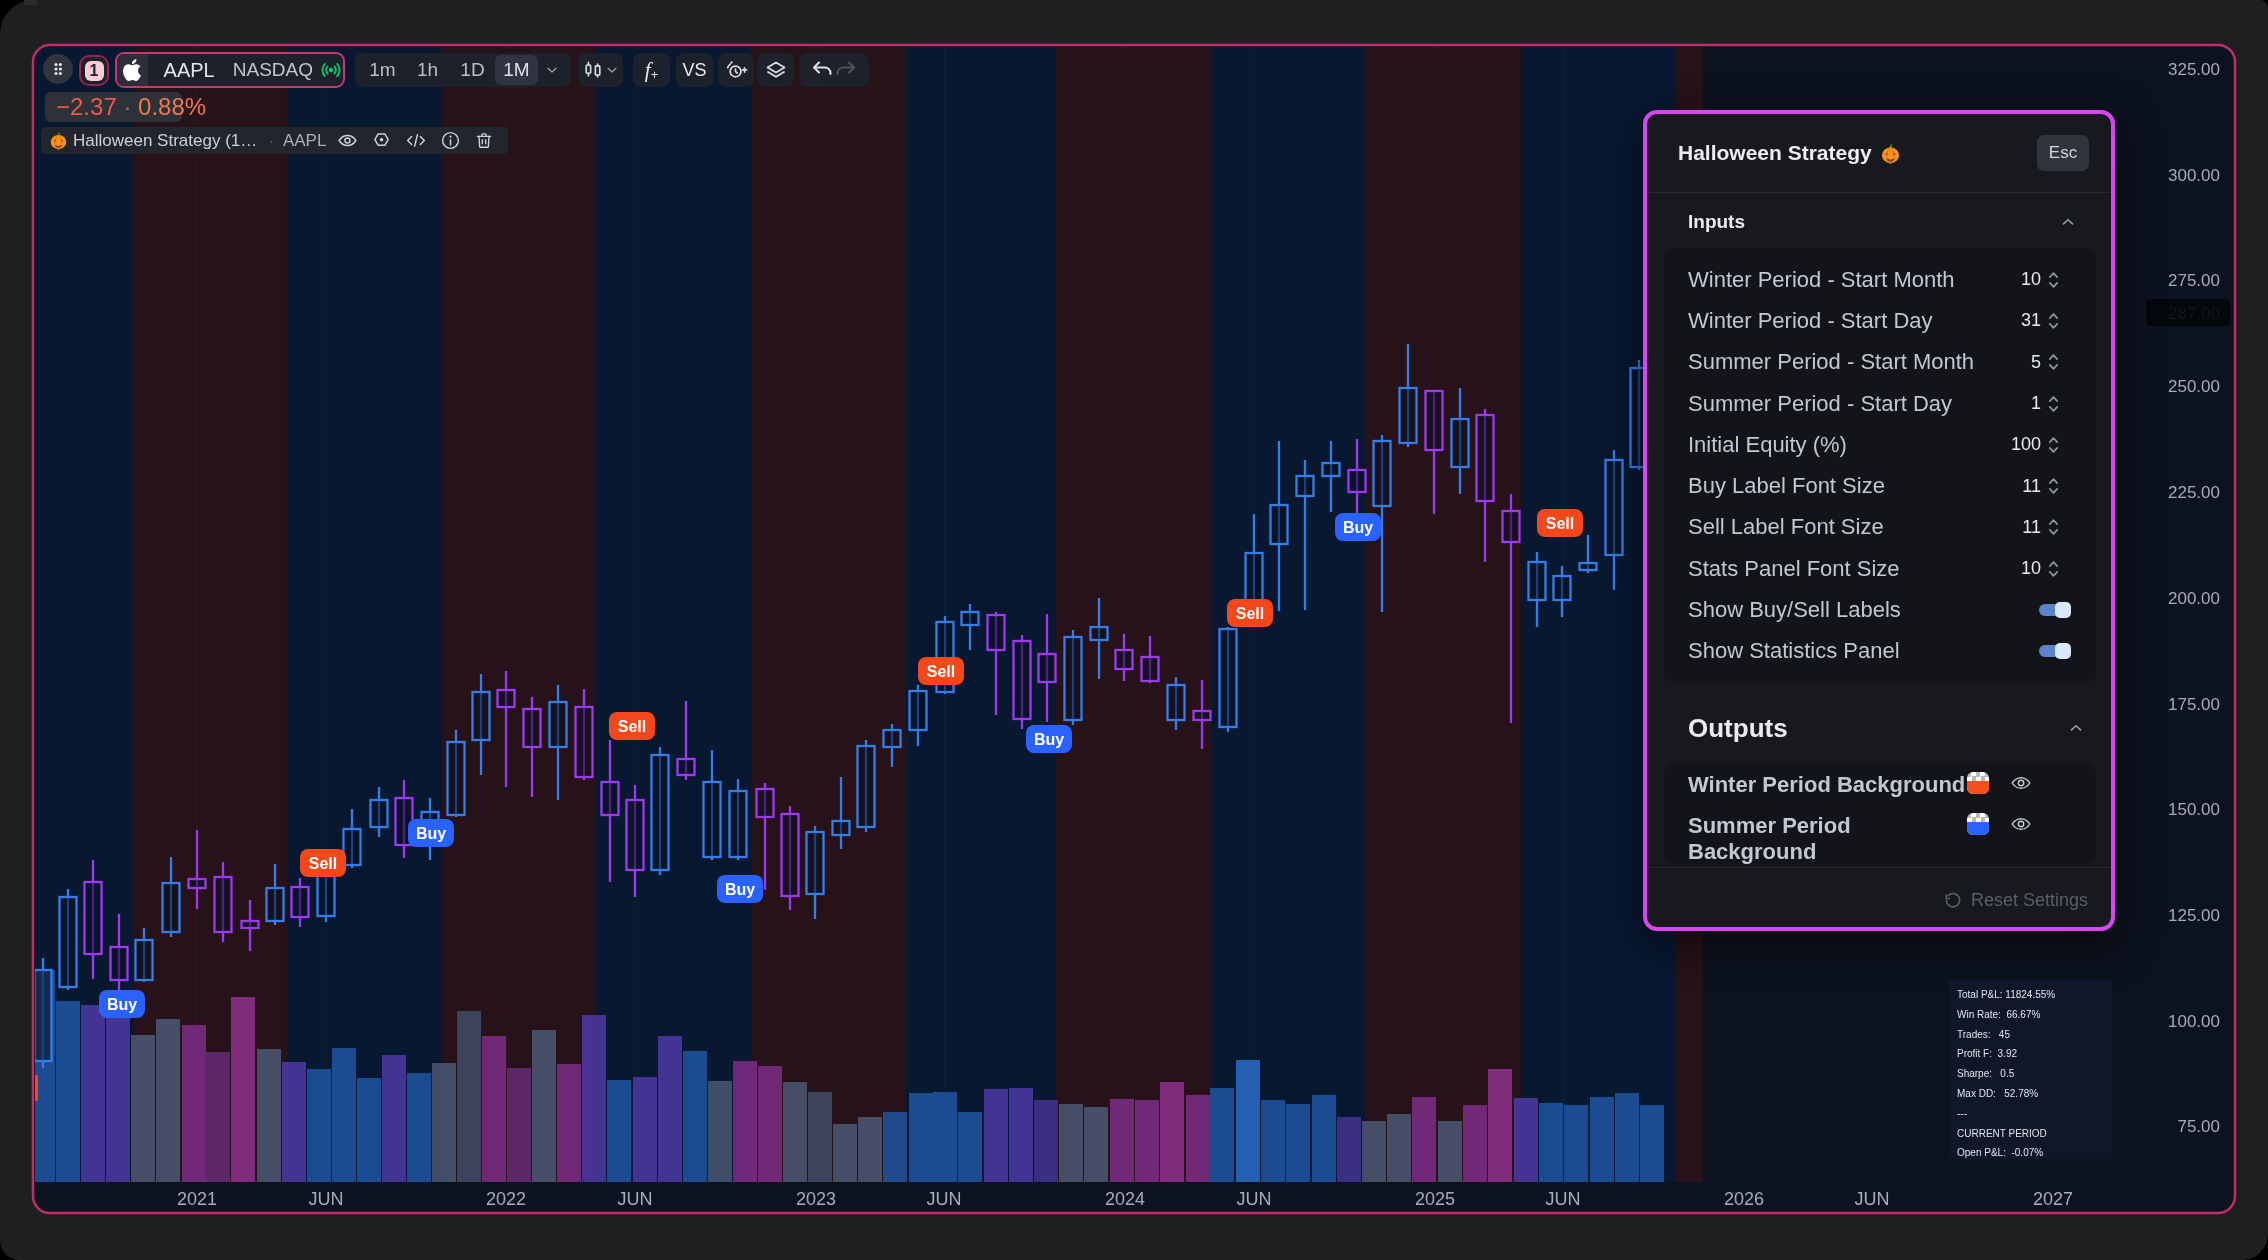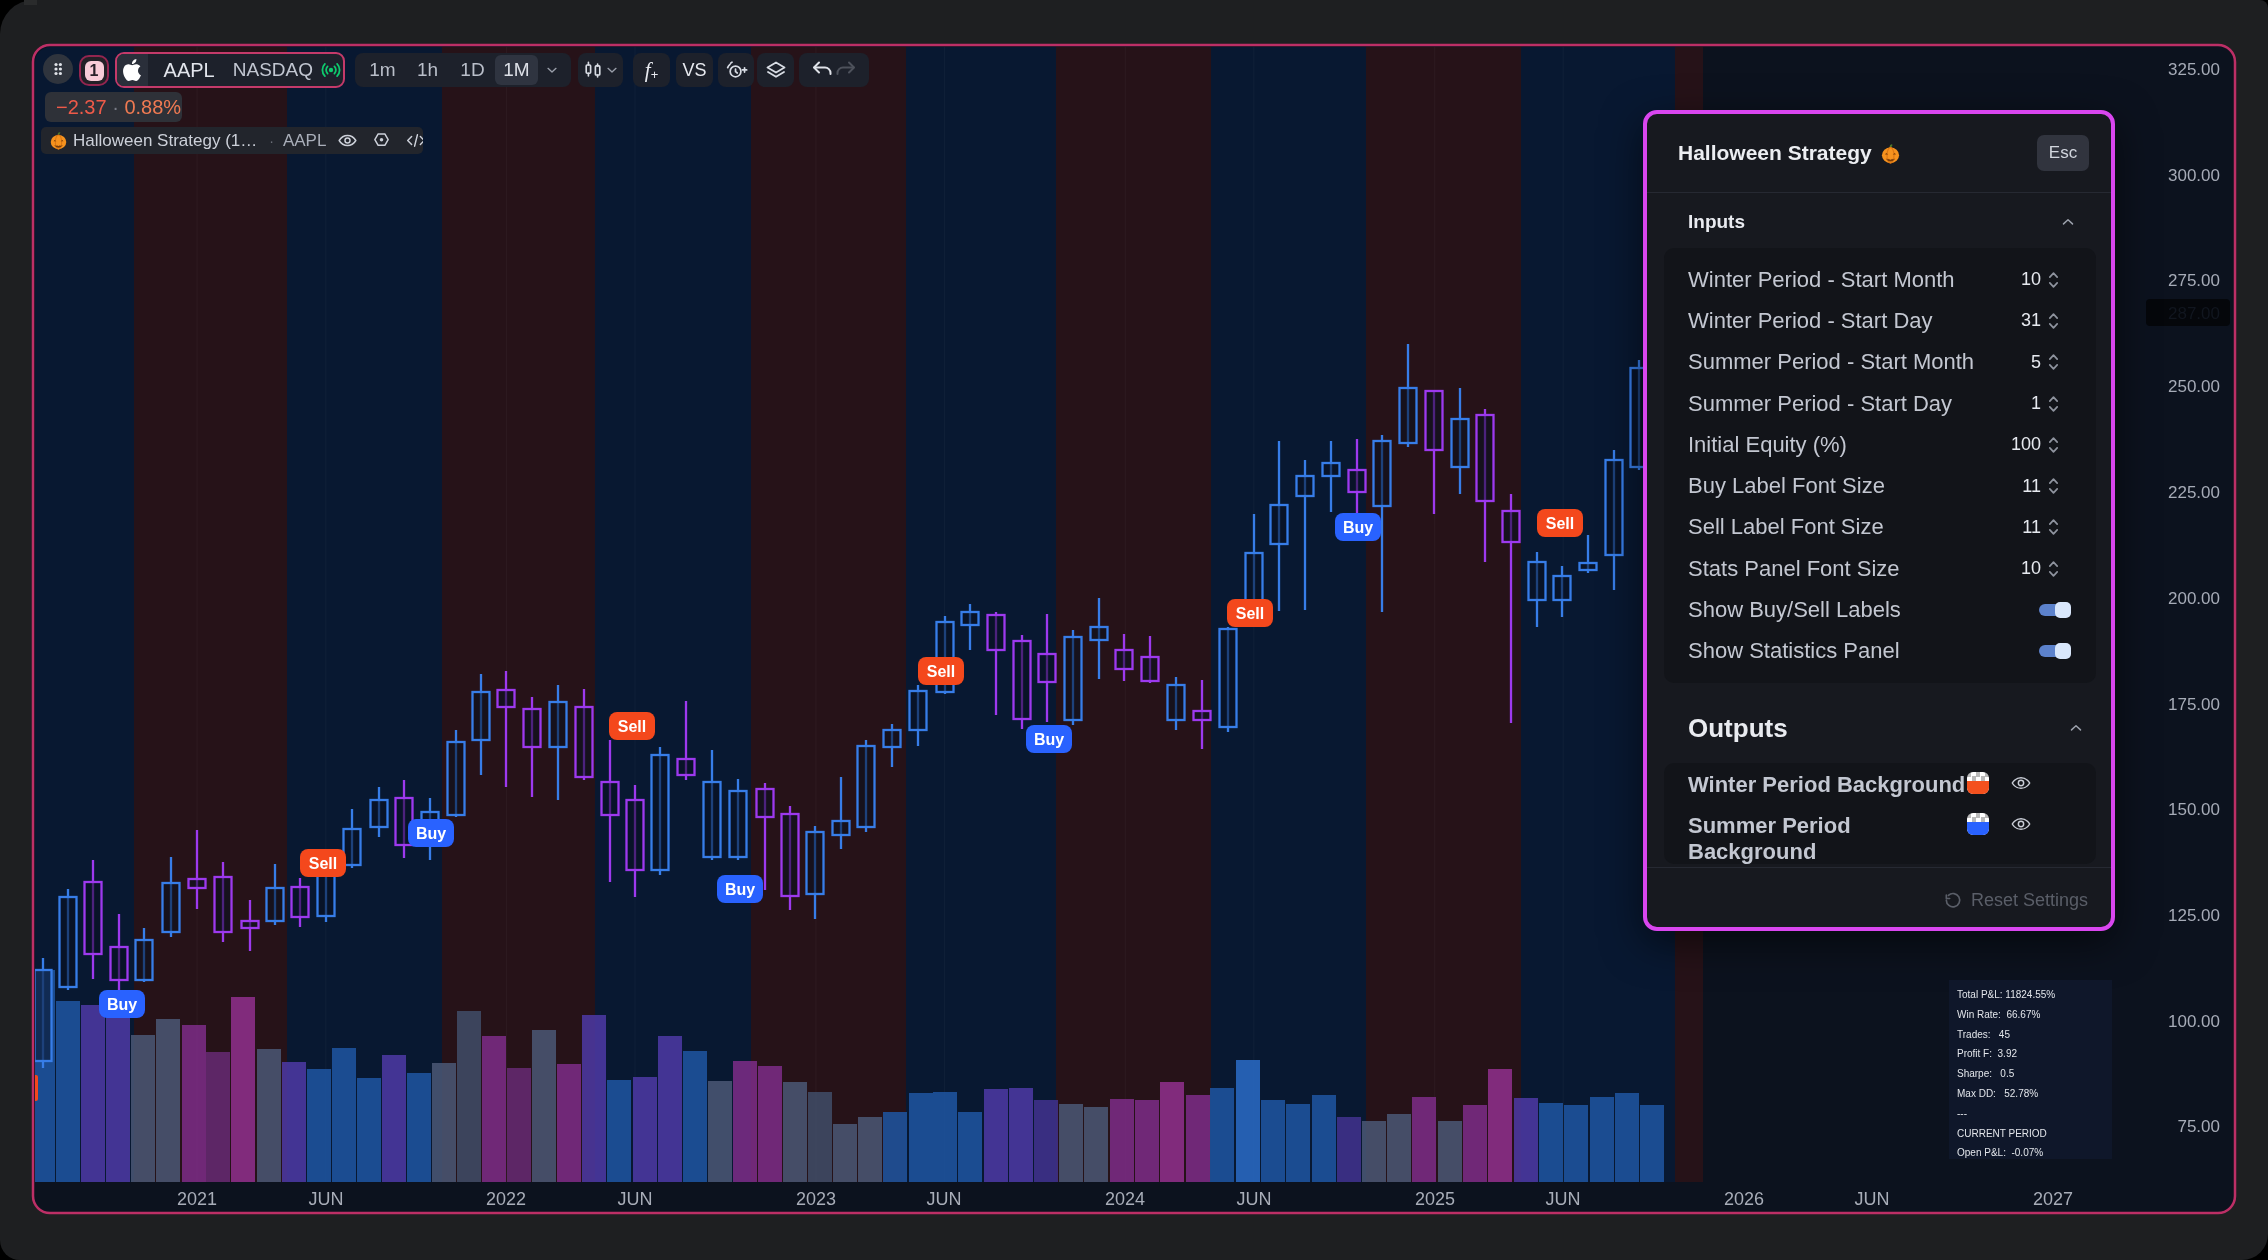--- a/index.html
+++ b/index.html
@@ -368,27 +368,27 @@
     <svg width="24" height="24" viewBox="0 0 24 24" fill="none" class="">
       <path d="M4.5 9.5h10.5a5.5 5.5 0 0 1 5.5 5.5v1" stroke="#dfe2e8" stroke-width="2" fill="none" stroke-linecap="round" stroke-linejoin="round"></path>
       <path d="M9 4.5l-5 5 5 5" stroke="#dfe2e8" stroke-width="2" fill="none" stroke-linecap="round" stroke-linejoin="round"></path>
     </svg>
     <svg width="24" height="24" viewBox="0 0 24 24" fill="none" class="">
       <path d="M19.5 9.5H9a5.5 5.5 0 0 0-5.5 5.5v1" stroke="#4d515b" stroke-width="2" fill="none" stroke-linecap="round" stroke-linejoin="round"></path>
       <path d="M15 4.5l5 5-5 5" stroke="#4d515b" stroke-width="2" fill="none" stroke-linecap="round" stroke-linejoin="round"></path>
     </svg>
   </div>
 
-<div class="abs" style="left:45px;top:92px;width:137px;height:30px;background:#2e3138;border-radius:6px;display:flex;align-items:center;padding-left:11px;font-size:20px">
+<div class="abs" style="left:45px;top:92px;width:137px;height:30px;background:#2e3138;border-radius:6px;display:flex;align-items:center;padding-left:11px;font-size:24px">
   <span style="color:#ee5a49">−2.37</span>
     <span style="color:#787b86">&nbsp;·&nbsp;</span>
     <span style="color:#ef7a52">0.88%</span>
 </div>
 
-<div class="abs lgd" style="left:41px;top:127px;width:382px;height:27px;background:#22252c;border-radius:5px;display:flex;align-items:center;padding:0 8px;overflow:hidden">
+<div class="abs lgd" style="left:41px;top:127px;width:467px;height:27px;background:#22252c;border-radius:5px;display:flex;align-items:center;padding:0 8px;overflow:hidden">
   <svg width="19" height="19" viewBox="0 0 24 24">
       <path d="M11 4.5c0-1.5.7-2.5 2-3l1.6.8c-.9.5-1.3 1.2-1.3 2.2z" fill="#4e7a28"></path>
       <ellipse cx="12" cy="14" rx="9.8" ry="9" fill="#f6921e"></ellipse>
       <ellipse cx="12" cy="14" rx="4" ry="9" fill="none" stroke="#dd7713" stroke-width="1.3"></ellipse>
       <path d="M7 11.5l2.4 1.6H5.8zM17 11.5l-2.4 1.6h3.6z" fill="#7a3c08"></path>
       <path d="M6.5 17.5c1.8 1.6 3 1.6 3.6.6.8 1.3 2.9 1.3 3.7 0 .7 1 1.9 1 3.7-.6-1 2.3-3 3.6-5.5 3.6s-4.5-1.3-5.5-3.6z" fill="#7a3c08"></path>
     </svg>
   <span style="color:#ccd0d9;font-size:17px;margin-left:5px;white-space:nowrap">Halloween Strategy (1…</span>
   <span style="color:#6b6f78;font-size:14px;margin-left:12px">·</span>
   <span style="color:#a9aeb9;font-size:17px;margin-left:9px">AAPL</span>

